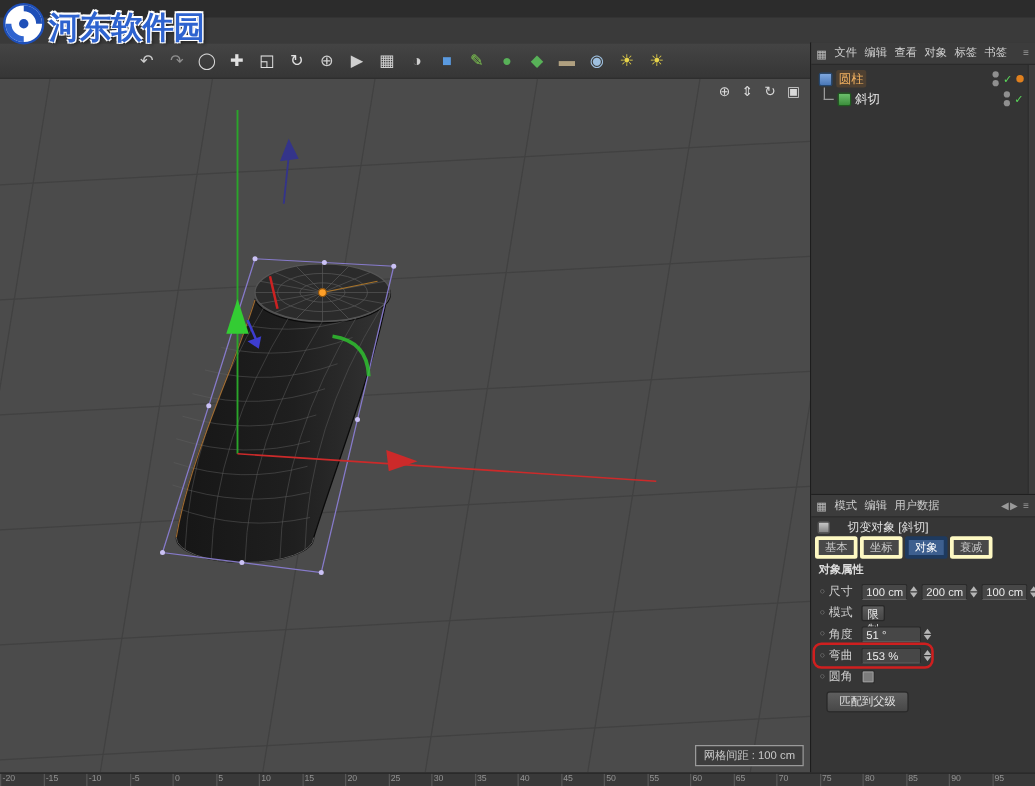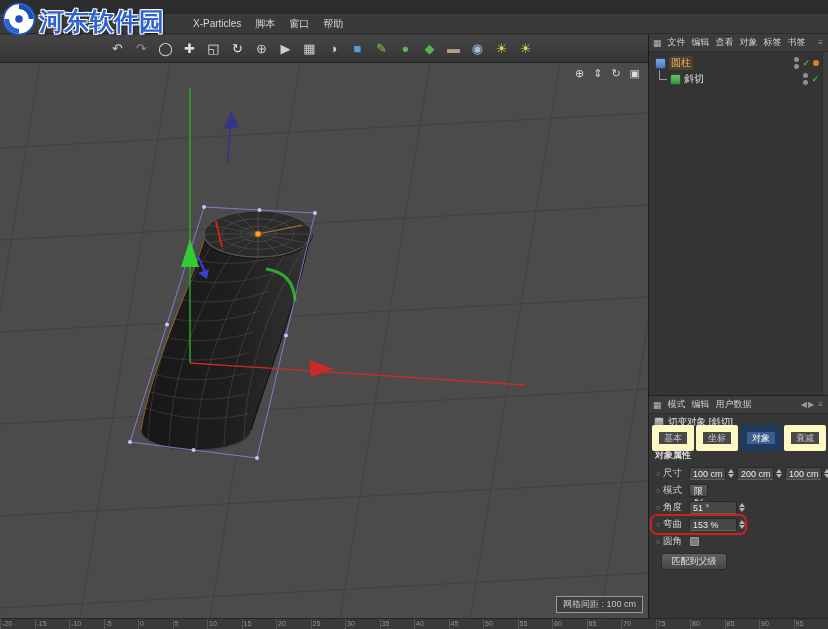--- a/index.html
+++ b/index.html
@@ -41,26 +41,26 @@
   .dots{display:flex;flex-direction:column;gap:2px;}
   .dots i{width:5px;height:5px;border-radius:50%;background:#8f8f8f;}
   .check{color:#5ad65a;font-size:9px;line-height:9px;}
   .tagdot{width:6px;height:6px;border-radius:50%;background:#e0801e;}
   .connector{width:7px;height:9px;border-left:1px solid #9a9a9a;border-bottom:1px solid #9a9a9a;
              margin:-7px 0 2px 4px;flex-shrink:0;}
   .om-scroll{position:absolute;right:0;top:0;bottom:0;width:5px;background:#3e3e3e;border-left:1px solid #2a2a2a;}
   
   .attr{height:222px;border-top:1px solid #202020;background:#363636;display:flex;
         flex-direction:column;flex-shrink:0;}
-  .attr-title{display:flex;align-items:center;height:16px;padding:0 5px;gap:4px;}
+  .attr-title{display:flex;align-items:center;height:16px;padding:0 5px;gap:14px;}
   .t-icon{width:10px;height:10px;background:linear-gradient(#c8c8c8,#828282);border:1px solid #555;
           border-radius:2px;box-sizing:border-box;}
   .t-text{font-size:9.5px;color:#e2e2e2;white-space:nowrap;}
   .attr-tabs{display:flex;align-items:center;height:16px;padding:0 3px;gap:2px;}
-  .atab{font-size:9px;color:#c6c6c6;background:#484848;border:7px solid #fef9c3;border-radius:2px;
+  .atab{font-size:9px;color:#c6c6c6;background:#484848;border:3px solid #fef9c3;border-radius:2px;
         padding:0 5px;line-height:12px;white-space:nowrap;}
   .atab.active{background:#3d5f8f;color:#fff;border-color:#1e3a5f;}
   .attr-section{font-size:9px;font-weight:bold;color:#dcdcdc;padding:3px 6px 1px;}
   .attr-rows{position:relative;padding-top:2px;}
   .arow{display:flex;align-items:center;height:17px;padding-left:4px;}
   .ardot{width:10px;font-size:7px;color:#9a9a9a;text-align:center;flex-shrink:0;}
   .arlabel{width:26px;font-size:9.5px;color:#cfcfcf;white-space:nowrap;flex-shrink:0;}
   .nfield{height:13px;width:48px;background:#474747;border:1px solid #2a2a2a;border-bottom-color:#606060;
           border-radius:2px;font-size:9px;color:#ececec;line-height:12px;padding:0 2px 0 3px;
           box-sizing:border-box;white-space:nowrap;overflow:hidden;}
@@ -90,26 +90,20 @@
   .wm-text{font-size:25px;font-weight:bold;color:#2e63cf;
      text-shadow:-1px -1px 0 #fff,1px -1px 0 #fff,-1px 1px 0 #fff,1px 1px 0 #fff,2px 2px 3px rgba(0,0,0,.45);}
 </style>
 </head>
 <body>
 
 <div id="app">
 
   <div class="titlebar"></div>
 
-  <div class="menubar" id="menu-items">
-      <span class="menu-item">X-Particles</span>
-      <span class="menu-item">脚本</span>
-      <span class="menu-item">窗口</span>
-      <span class="menu-item">帮助</span>
-    </div>
 
   <div class="toolbar" id="toolbar-icons">
       <span class="tbtn" style="color: rgb(207, 207, 207);">↶</span>
       <span class="tbtn" style="color: rgb(143, 143, 143);">↷</span>
       <span class="tbtn" style="color: rgb(216, 216, 216);">◯</span>
       <span class="tbtn" style="color: rgb(224, 224, 224);">✚</span>
       <span class="tbtn" style="color: rgb(224, 224, 224);">◱</span>
       <span class="tbtn" style="color: rgb(224, 224, 224);">↻</span>
       <span class="tbtn" style="color: rgb(207, 207, 207);">⊕</span>
       <span class="tbtn" style="color: rgb(207, 207, 207);">▶</span>

